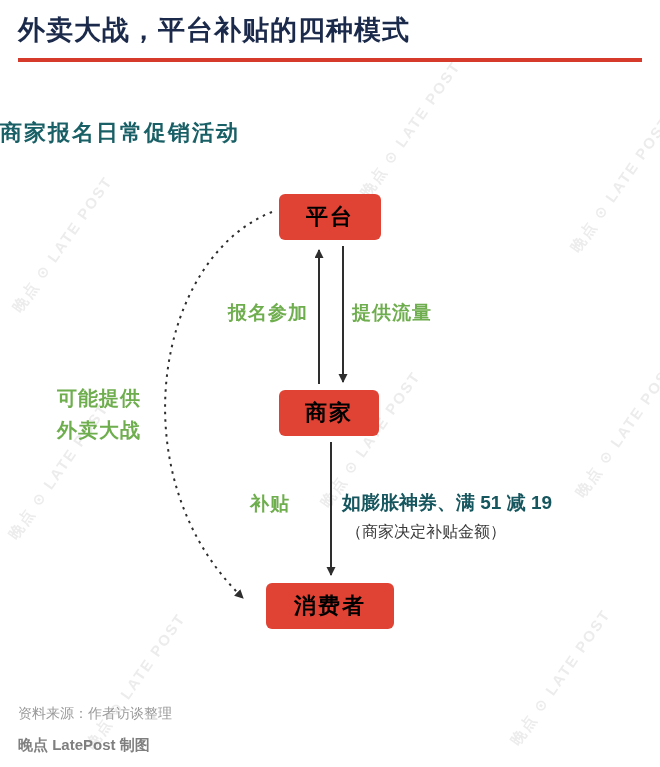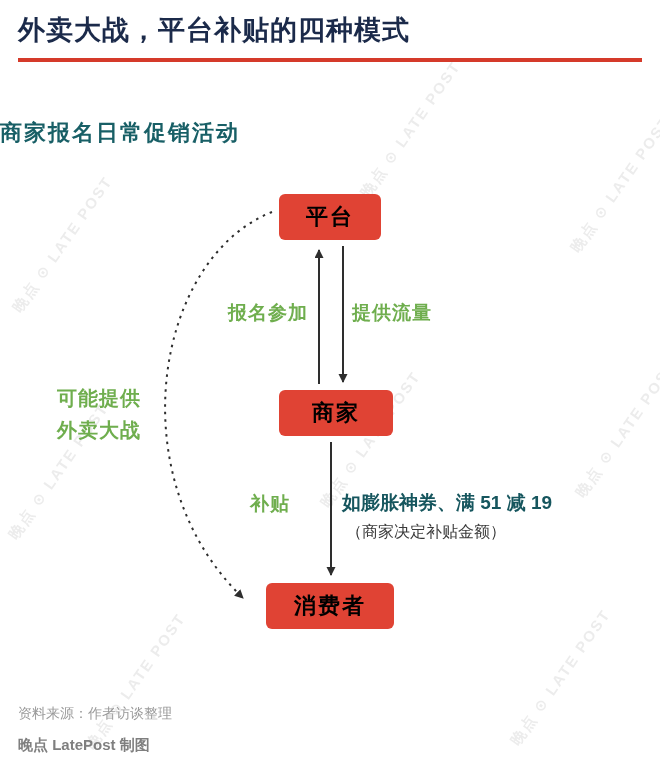--- a/index.html
+++ b/index.html
@@ -72,21 +72,21 @@
     color: #000000;
     font-size: 22px;
     font-weight: 700;
     letter-spacing: 2px;
     border-radius: 6px;
     display: flex;
     align-items: center;
     justify-content: center;
   }
   .node-platform { left: 279px; top: 194px; width: 102px; height: 46px; }
-  .node-merchant { left: 279px; top: 390px; width: 114px; height: 46px; }
+  .node-merchant { left: 279px; top: 390px; width: 100px; height: 46px; }
   .node-consumer { left: 266px; top: 583px; width: 128px; height: 46px; }
 
   .edge-label {
     position: absolute;
     color: #6fae4e;
     font-size: 19px;
     font-weight: 700;
     letter-spacing: 1px;
     white-space: nowrap;
   }

